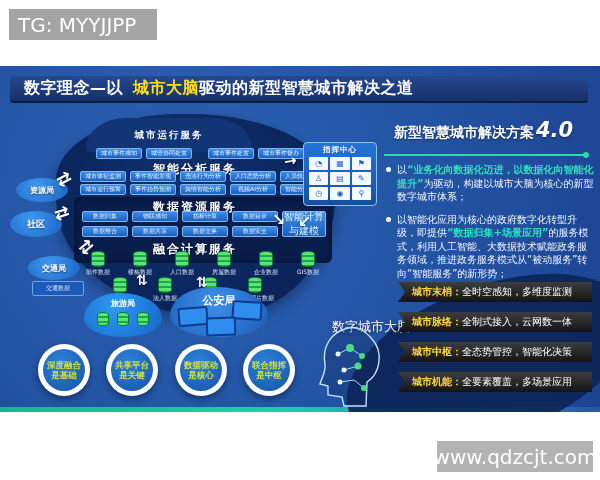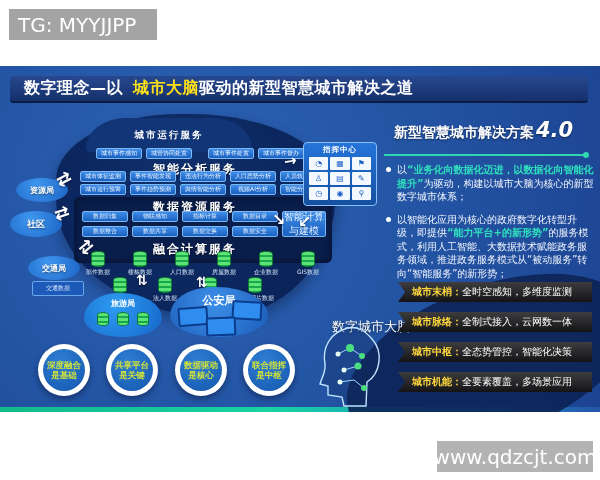--- a/index.html
+++ b/index.html
@@ -275,21 +275,21 @@
     </div>
     <div class="p-rule"></div>
 
     <div class="bullets">
       <div class="bullet">
         <span class="dot"></span>
         <span><span>以</span><span class="hl">“业务化向数据化迈进，以数据化向智能化提升”</span><span>为驱动，构建以城市大脑为核心的新型数字城市体系；</span></span>
       </div>
       <div class="bullet">
         <span class="dot"></span>
-        <span><span>以智能化应用为核心的政府数字化转型升级，即提供</span><span class="hl">“能力平台+的新形势”</span><span>的服务模式，利用人工智能、大数据技术赋能政务服务领域，推进政务服务模式从“被动服务”转向“智能服务”的新形势；</span></span>
+        <span><span>以智能化应用为核心的政府数字化转型升级，即提供</span><span class="hl">“数据归集+场景应用”</span><span>的服务模式，利用人工智能、大数据技术赋能政务服务领域，推进政务服务模式从“被动服务”转向“智能服务”的新形势；</span></span>
       </div>
     </div>
 
     <div class="bar" style="top:216px;">
       <span class="lbl">城市末梢：</span>
         <span class="txt">全时空感知，多维度监测</span>
     </div>
     <div class="bar" style="top:246px;">
       <span class="lbl">城市脉络：</span>
         <span class="txt">全制式接入，云网数一体</span>

